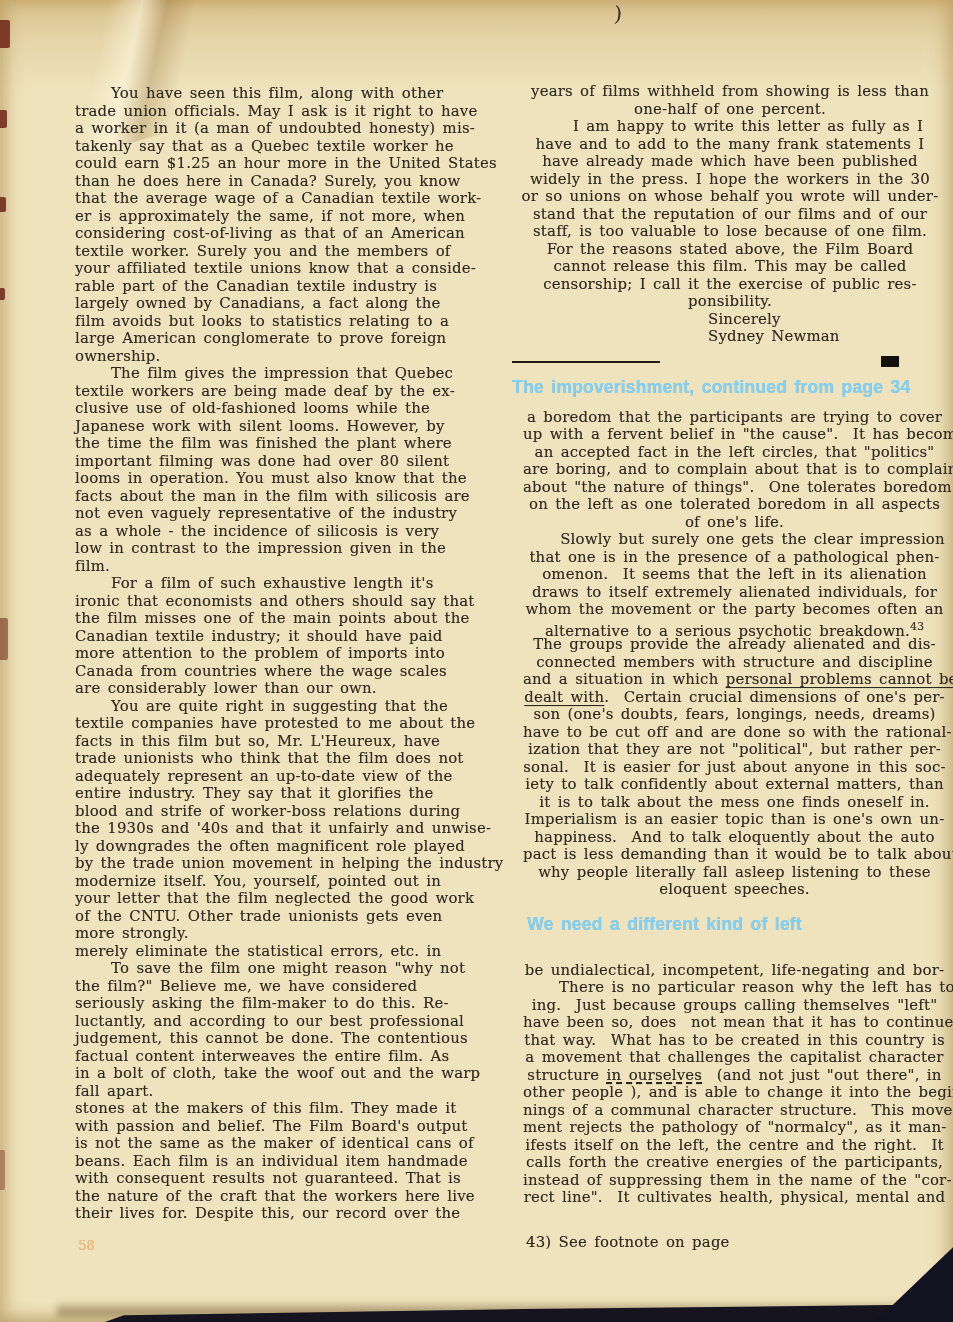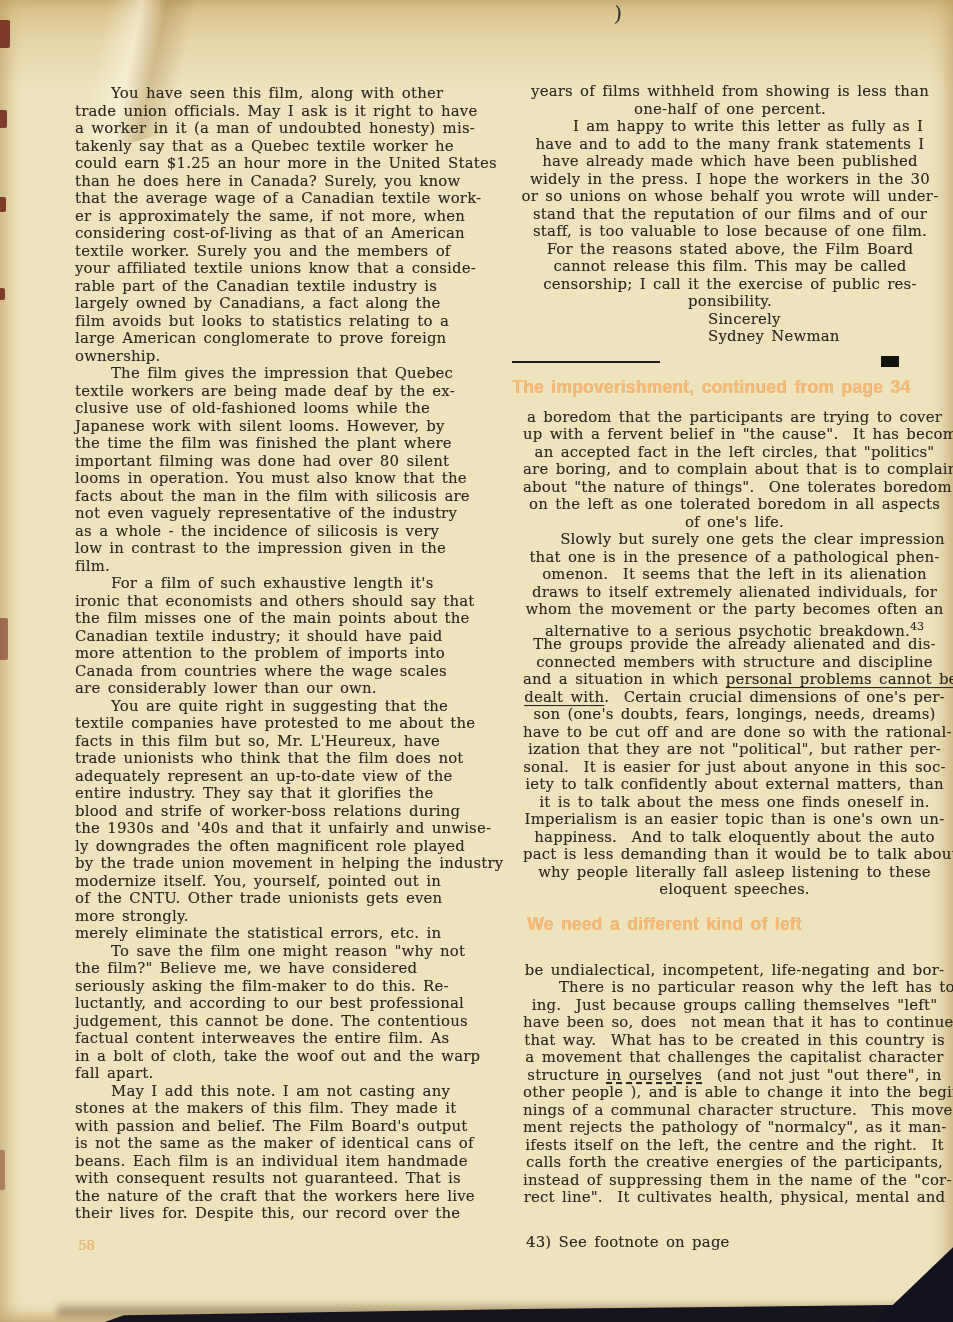--- a/index.html
+++ b/index.html
@@ -47,21 +47,21 @@
   .rcol .para.body{margin-left:11px;}
   .sup{vertical-align:super;font-size:11px;letter-spacing:0;}
   .u-solid{text-decoration:underline;text-decoration-thickness:1.4px;text-underline-offset:3px;}
   .u-dash{text-decoration:underline dashed;text-decoration-thickness:1.6px;text-underline-offset:3px;}
   .signature{margin-left:196px;margin-top:0;}
   .signature div{line-height:17.5px;}
   .rule-row{display:flex;justify-content:space-between;align-items:center;height:16px;margin-top:9px;}
   .rule-line{width:148px;height:2px;background:#201c16;}
   .end-square{width:18px;height:11px;background:#14120e;margin-right:47px;}
   .heading{font-family:"Liberation Sans", sans-serif;font-weight:bold;font-size:17.5px;
-    color:#fdba74;letter-spacing:.2px;margin-top:7px;}
+    color:#7dd3fc;letter-spacing:.2px;margin-top:7px;}
   .heading.h2{margin-left:15px;margin-top:16px;}
   .footnote{margin-top:27px;margin-left:14px;}
   .page-number{position:absolute;left:78px;top:1238px;font-size:13px;color:#fdba74;
     text-shadow:.25px .25px 0 rgba(45,35,20,.35);}
 </style>
 </head>
 <body>
 
 <div class="paper"></div>
 <div class="top-shade"></div>
@@ -121,36 +121,36 @@
       <div class="line">textile companies have protested to me about the</div>
       <div class="line">facts in this film but so, Mr. L'Heureux, have</div>
       <div class="line">trade unionists who think that the film does not</div>
       <div class="line">adequately represent an up-to-date view of the</div>
       <div class="line">entire industry. They say that it glorifies the</div>
       <div class="line">blood and strife of worker-boss relations during</div>
       <div class="line">the 1930s and '40s and that it unfairly and unwise-</div>
       <div class="line">ly downgrades the often magnificent role played</div>
       <div class="line">by the trade union movement in helping the industry</div>
       <div class="line">modernize itself. You, yourself, pointed out in</div>
+      <div class="line">your letter that the film neglected the good work</div>
       <div class="line">of the CNTU. Other trade unionists gets even</div>
       <div class="line">more strongly.</div>
     </div>
     <div class="para ind">
       <div class="line">merely eliminate the statistical errors, etc. in</div>
       <div class="line first">To save the film one might reason "why not</div>
       <div class="line">the film?" Believe me, we have considered</div>
       <div class="line">seriously asking the film-maker to do this. Re-</div>
       <div class="line">luctantly, and according to our best professional</div>
       <div class="line">judgement, this cannot be done. The contentious</div>
       <div class="line">factual content interweaves the entire film. As</div>
       <div class="line">in a bolt of cloth, take the woof out and the warp</div>
       <div class="line">fall apart.</div>
     </div>
     <div class="para ind">
-      <div class="line first">May I add this note. I am not casting any</div>
       <div class="line">stones at the makers of this film. They made it</div>
       <div class="line">with passion and belief. The Film Board's output</div>
       <div class="line">is not the same as the maker of identical cans of</div>
       <div class="line">beans. Each film is an individual item handmade</div>
       <div class="line">with consequent results not guaranteed. That is</div>
       <div class="line">the nature of the craft that the workers here live</div>
       <div class="line">their lives for. Despite this, our record over the</div>
     </div>
   </div>
 <div class="col rcol">

